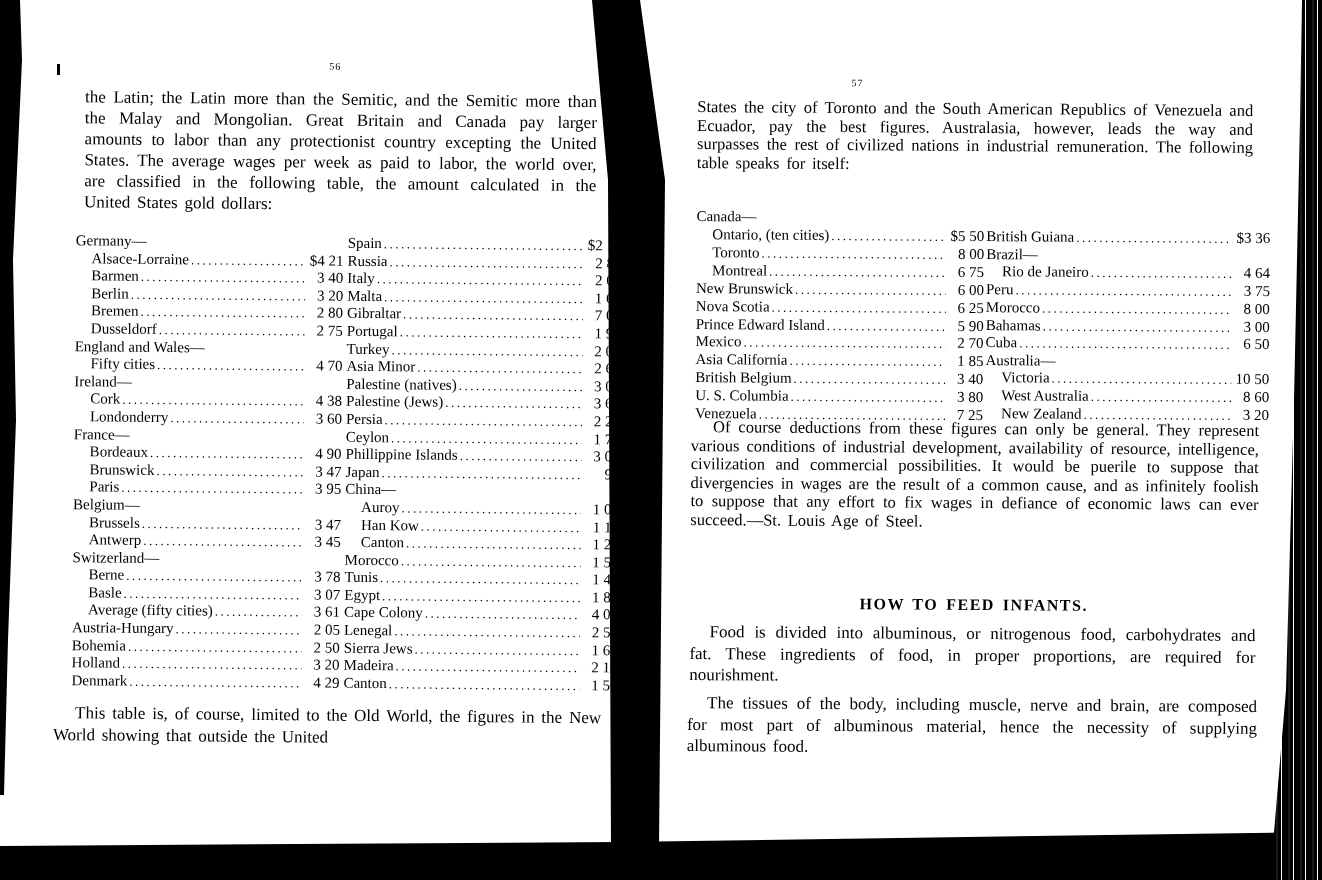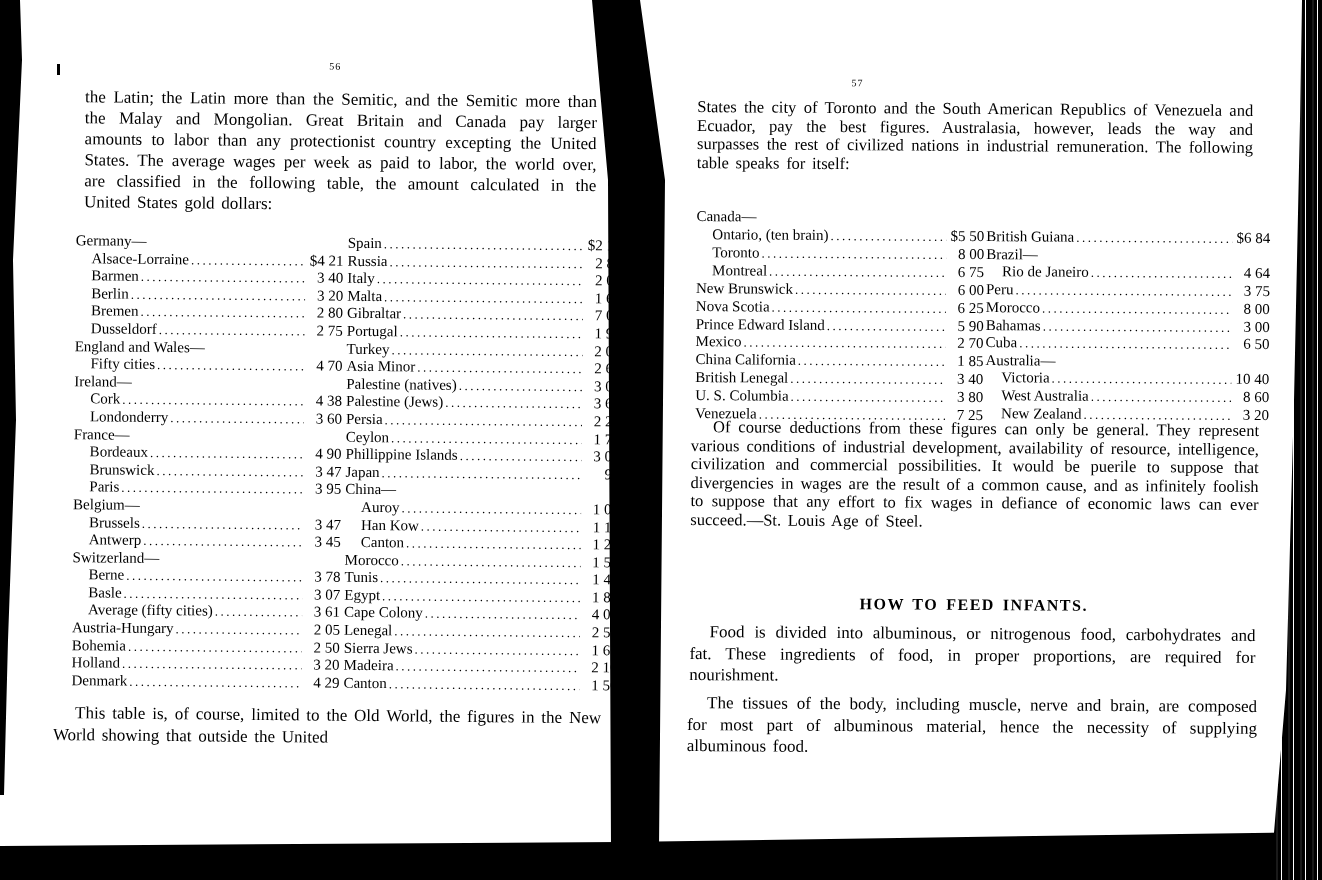--- a/index.html
+++ b/index.html
@@ -326,21 +326,21 @@
     <div class="para closing-56">This table is, of course, limited to the Old World, the figures in the New World showing that outside the United</div>
   </div>
 
   <div class="page page-57">
     <div class="pageno">57</div>
     <div class="para intro-57">States the city of Toronto and the South American Republics of Venezuela and Ecuador, pay the best figures. Australasia, however, leads the way and surpasses the rest of civilized nations in industrial remuneration. The following table speaks for itself:</div>
     <div class="theader canada-line">Canada—</div>
     <div class="wtable t57">
       <div class="tcol tcol1">
           <div class="trow indent-1">
-            <span class="tlabel">Ontario, (ten brain)</span>
+            <span class="tlabel">Ontario, (ten cities)</span>
             <span class="tdots"></span>
             <span class="tval">$5 50</span>
           </div>
           <div class="trow indent-1">
             <span class="tlabel">Toronto</span>
             <span class="tdots"></span>
             <span class="tval">8 00</span>
           </div>
           <div class="trow indent-1">
             <span class="tlabel">Montreal</span>
@@ -361,45 +361,45 @@
             <span class="tlabel">Prince Edward Island</span>
             <span class="tdots"></span>
             <span class="tval">5 90</span>
           </div>
           <div class="trow indent-0">
             <span class="tlabel">Mexico</span>
             <span class="tdots"></span>
             <span class="tval">2 70</span>
           </div>
           <div class="trow indent-0">
-            <span class="tlabel">China California</span>
+            <span class="tlabel">Asia California</span>
             <span class="tdots"></span>
             <span class="tval">1 85</span>
           </div>
           <div class="trow indent-0">
-            <span class="tlabel">British Lenegal</span>
+            <span class="tlabel">British Belgium</span>
             <span class="tdots"></span>
             <span class="tval">3 40</span>
           </div>
           <div class="trow indent-0">
             <span class="tlabel">U. S. Columbia</span>
             <span class="tdots"></span>
             <span class="tval">3 80</span>
           </div>
           <div class="trow indent-0">
             <span class="tlabel">Venezuela</span>
             <span class="tdots"></span>
             <span class="tval">7 25</span>
           </div>
         </div>
       <div class="tcol tcol2">
           <div class="trow indent-0">
             <span class="tlabel">British Guiana</span>
             <span class="tdots"></span>
-            <span class="tval">$6 84</span>
+            <span class="tval">$3 36</span>
           </div>
           <div class="trow indent-0">
             <span class="tlabel">Brazil—</span>
           </div>
           <div class="trow indent-1">
             <span class="tlabel">Rio de Janeiro</span>
             <span class="tdots"></span>
             <span class="tval">4 64</span>
           </div>
           <div class="trow indent-0">
@@ -421,21 +421,21 @@
             <span class="tlabel">Cuba</span>
             <span class="tdots"></span>
             <span class="tval">6 50</span>
           </div>
           <div class="trow indent-0">
             <span class="tlabel">Australia—</span>
           </div>
           <div class="trow indent-1">
             <span class="tlabel">Victoria</span>
             <span class="tdots"></span>
-            <span class="tval">10 40</span>
+            <span class="tval">10 50</span>
           </div>
           <div class="trow indent-1">
             <span class="tlabel">West Australia</span>
             <span class="tdots"></span>
             <span class="tval">8 60</span>
           </div>
           <div class="trow indent-1">
             <span class="tlabel">New Zealand</span>
             <span class="tdots"></span>
             <span class="tval">3 20</span>

